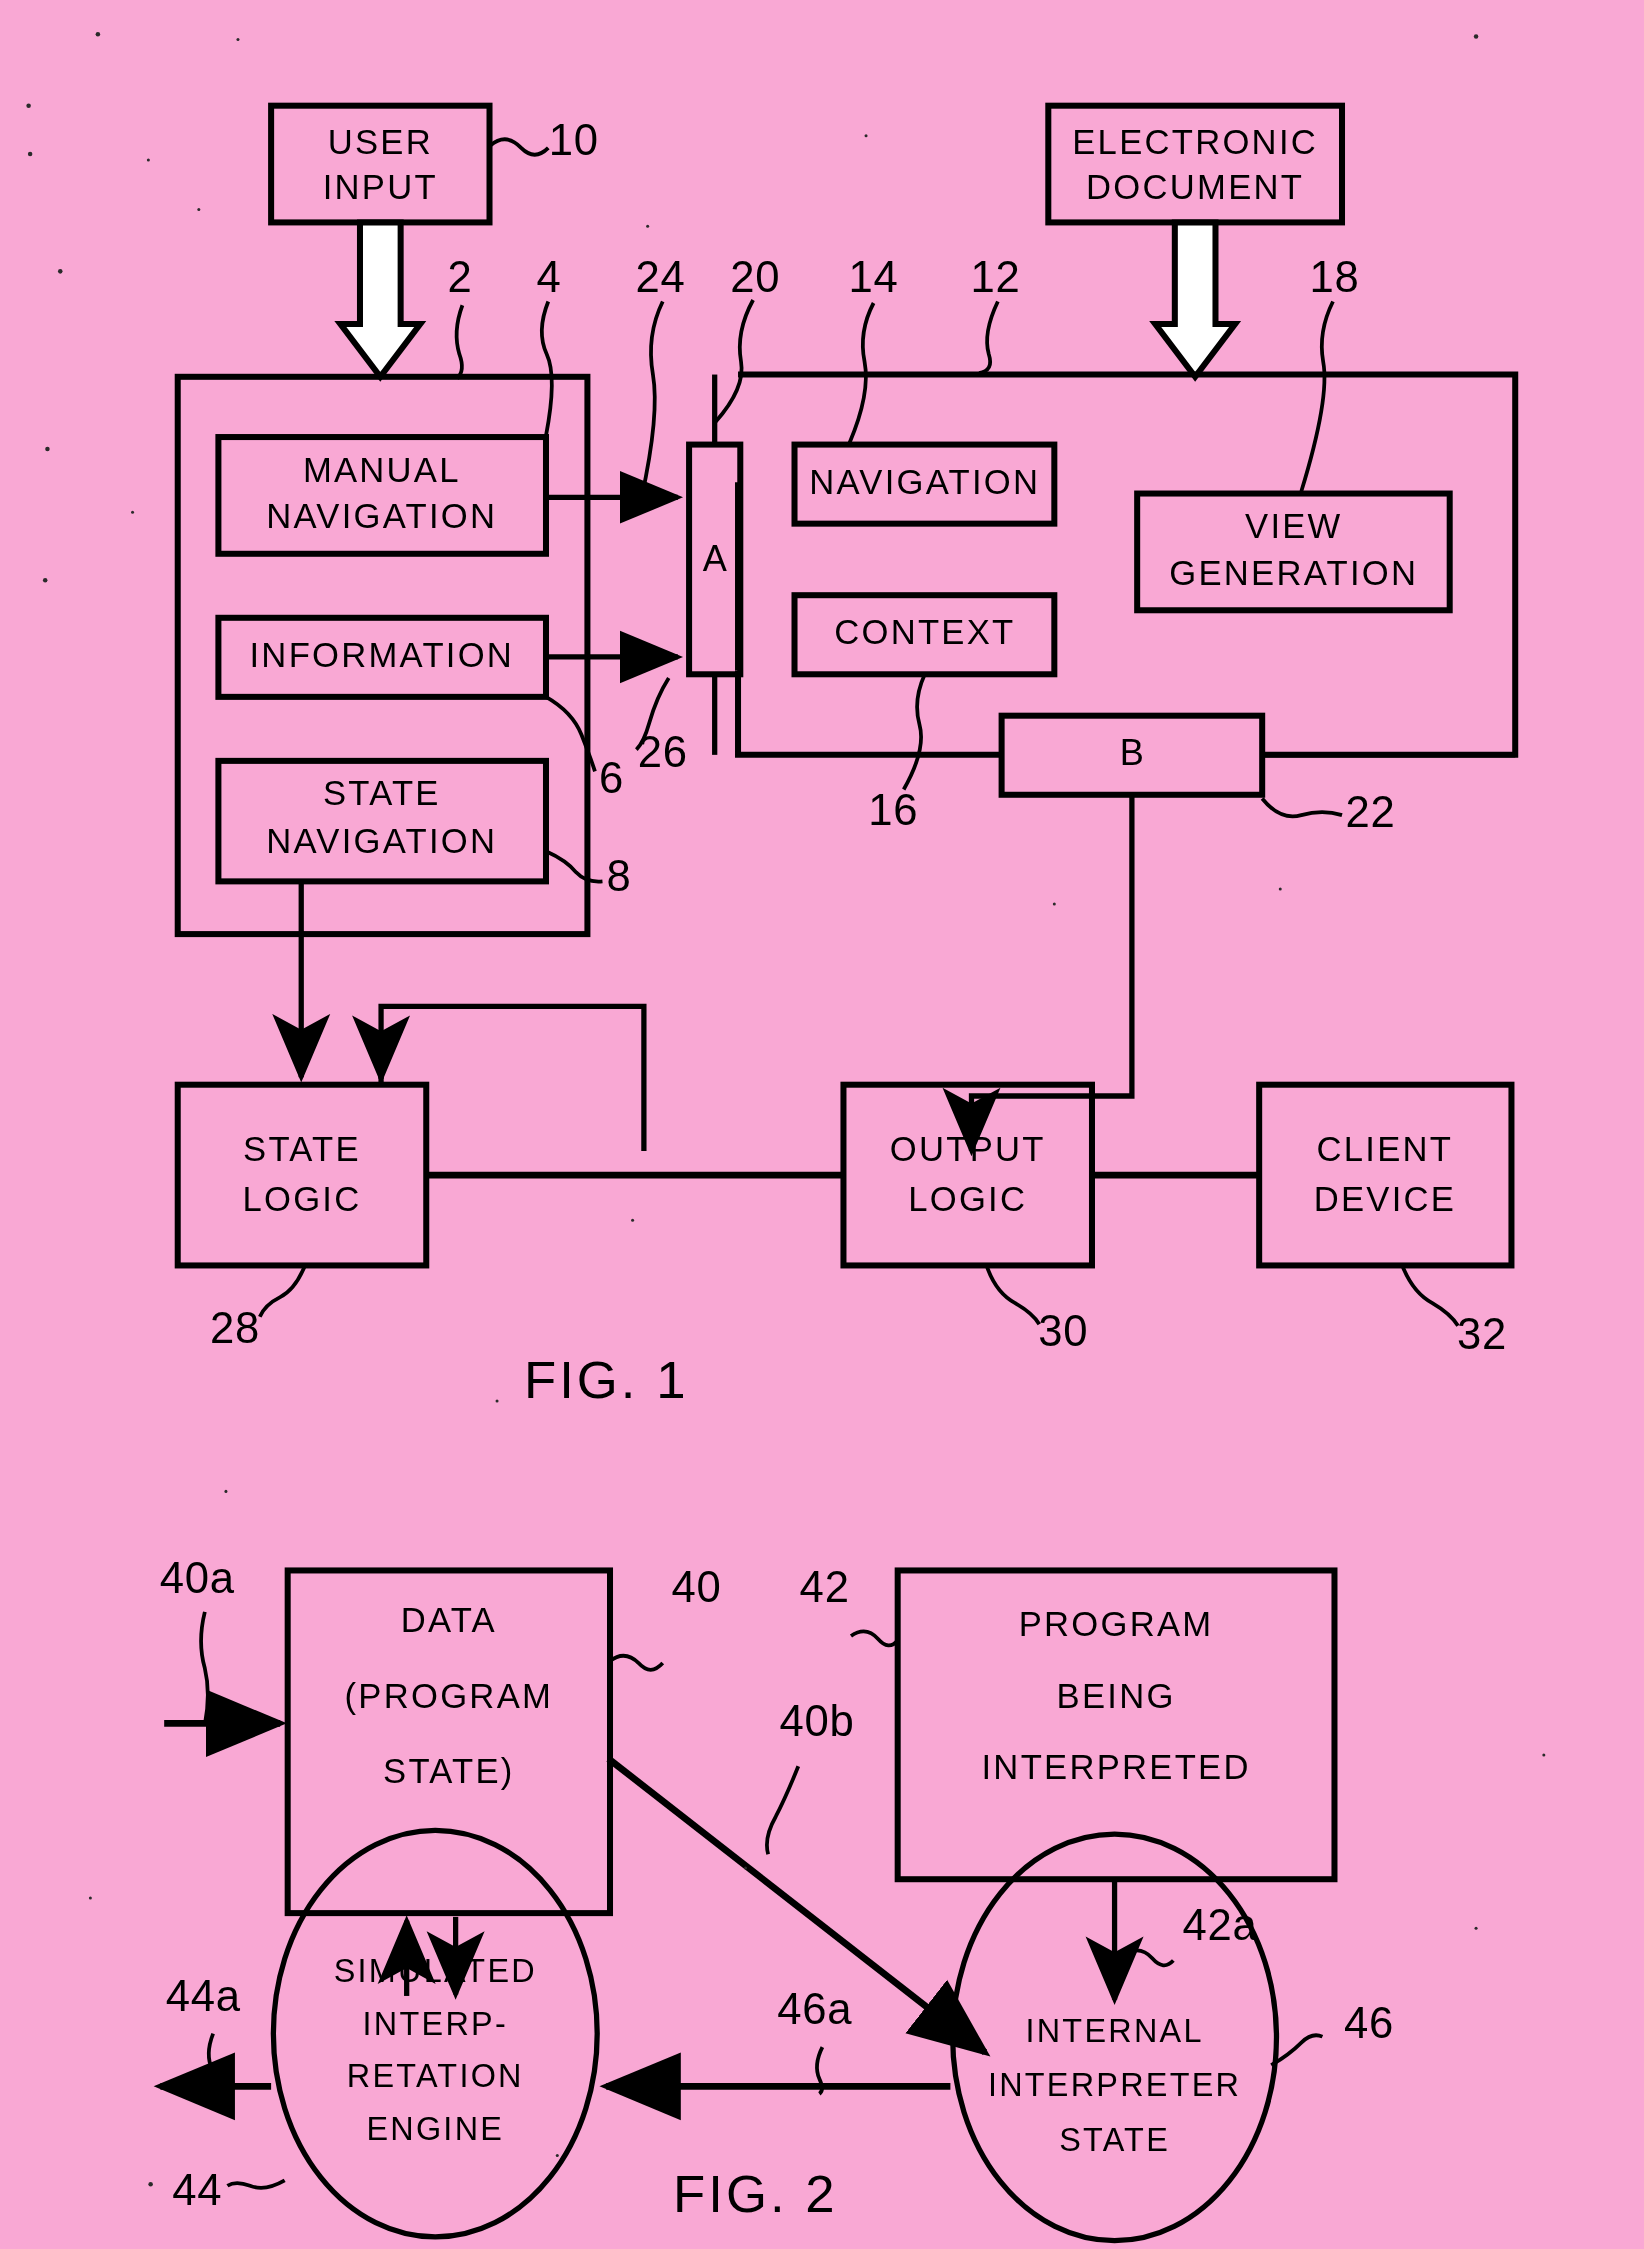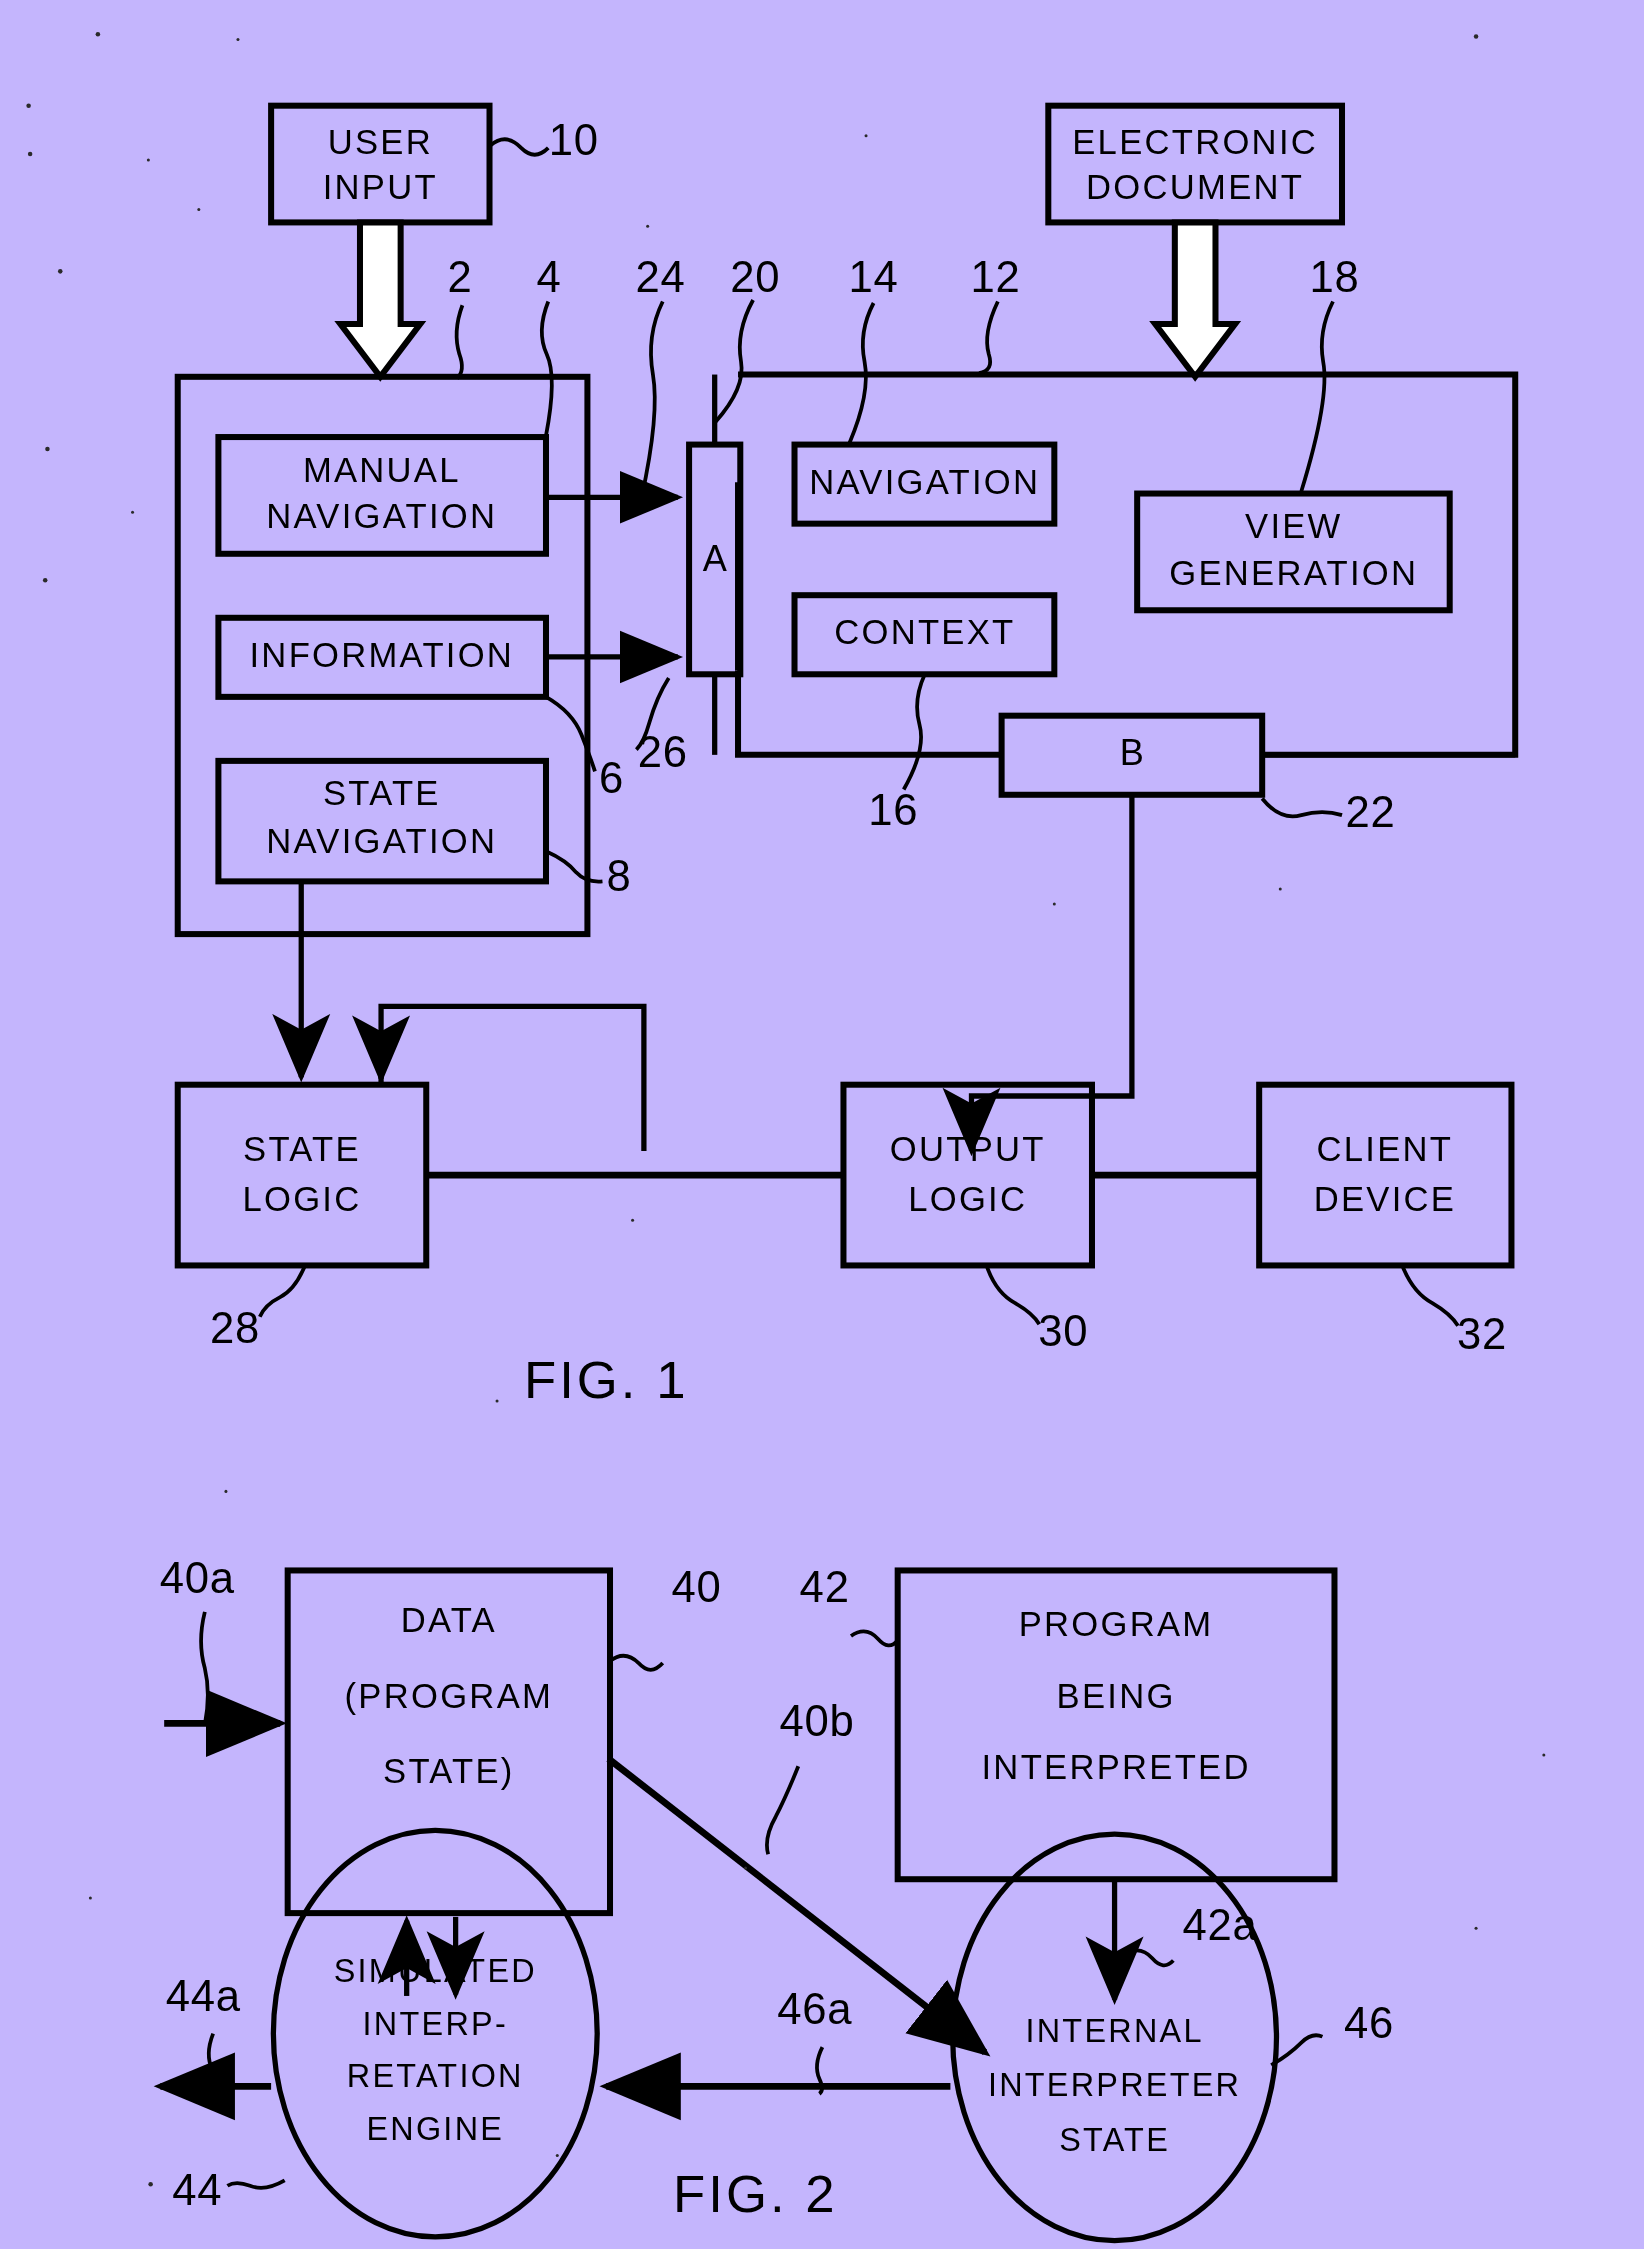--- a/index.html
+++ b/index.html
@@ -7,21 +7,21 @@
     padding: 0;
     background: #ffffff;
   }
   body {
     font-family: "Liberation Sans", sans-serif;
   }
   #page {
     position: relative;
     width: 1644px;
     height: 2250px;
-    background: #c4b5fd;
+    background: #f9a8d4;
     overflow: hidden;
   }
   svg.layer {
     position: absolute;
     top: 0;
     left: 0;
     width: 1644px;
     height: 2250px;
   }
   .boxtext {

